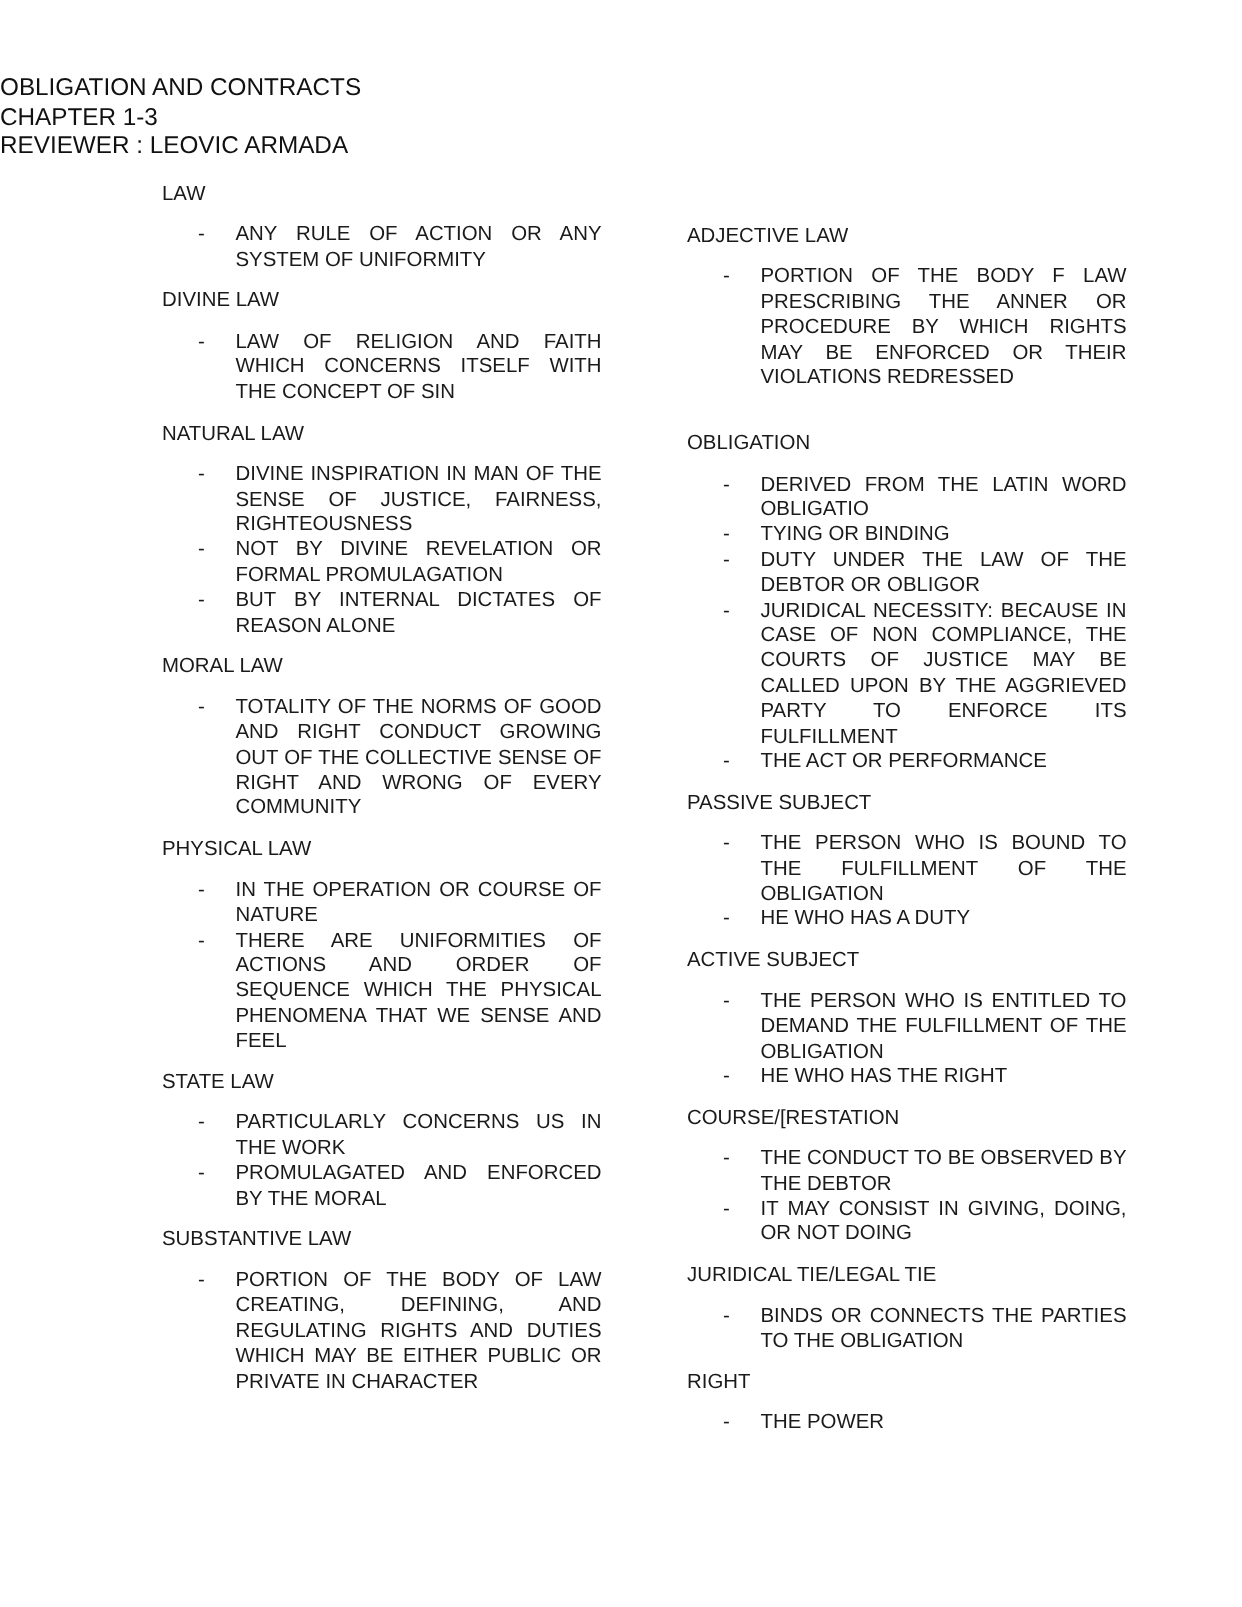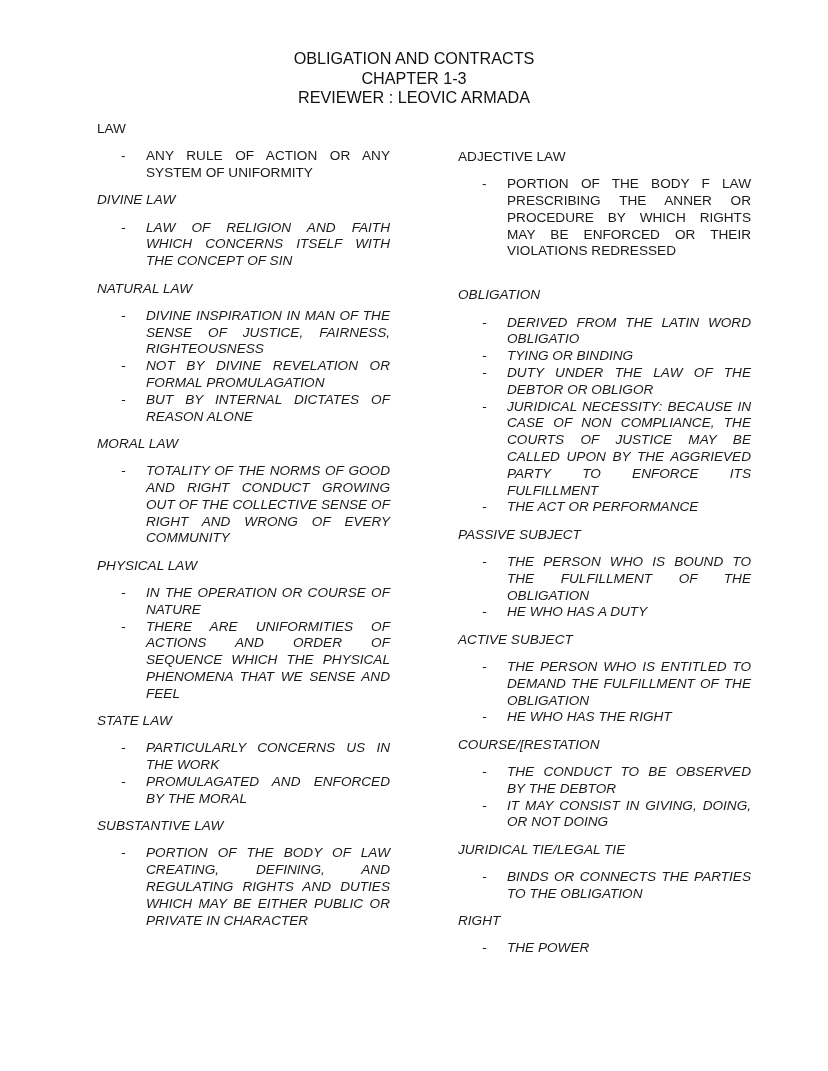--- a/index.html
+++ b/index.html
@@ -1,41 +1,41 @@
 <!DOCTYPE html>
 <html><head>
 <meta charset="utf-8">
 <style>
   html, body { margin: 0; padding: 0; background: #ffffff; }
   body {
     width: 828px; height: 1071px; position: relative; overflow: hidden;
     font-family: "Liberation Sans", sans-serif; color: #1a1a1a;
   }
   .title-block {
-    position: absolute; top: 49px; left: 0; width: 828px; text-align: center;
+    position: absolute; top: 49px; left: 0; width: 828px; 
     font-size: 16.2px; line-height: 19.5px; color: #111;
   }
   .title-block div { display: block; }
   .column { position: absolute; }
-  .col-left { left: 97px; top: 121px; width: 293px; }
+  .col-left { left: 108px; top: 121px; width: 293px; }
   .col-right { left: 458px; top: 149px; width: 293px; }
   .section { margin: 0; }
   .heading {
     font-size: 13.6px; line-height: 16.8px; margin: 0 0 10.5px 0; color: #1a1a1a;
   }
   ul.items { list-style: none; margin: 0; padding: 0; }
   ul.items li {
     position: relative; padding-left: 49px;
     font-size: 13.6px; line-height: 16.8px;
     text-align: justify; text-align-last: left;
   }
   ul.items li .dash {
     position: absolute; left: 24px; top: 0;
   }
-  .section + .section { margin-top: 10.5px; font-style: italic; }
+  .section + .section { margin-top: 10.5px; }
   .col-right .section.gap-big { margin-top: 27px; }
 </style>
 </head>
 <body>
 
 <div class="title-block">
   <div>OBLIGATION AND CONTRACTS</div>
   <div>CHAPTER 1-3</div>
   <div>REVIEWER : LEOVIC ARMADA</div>
 </div>

